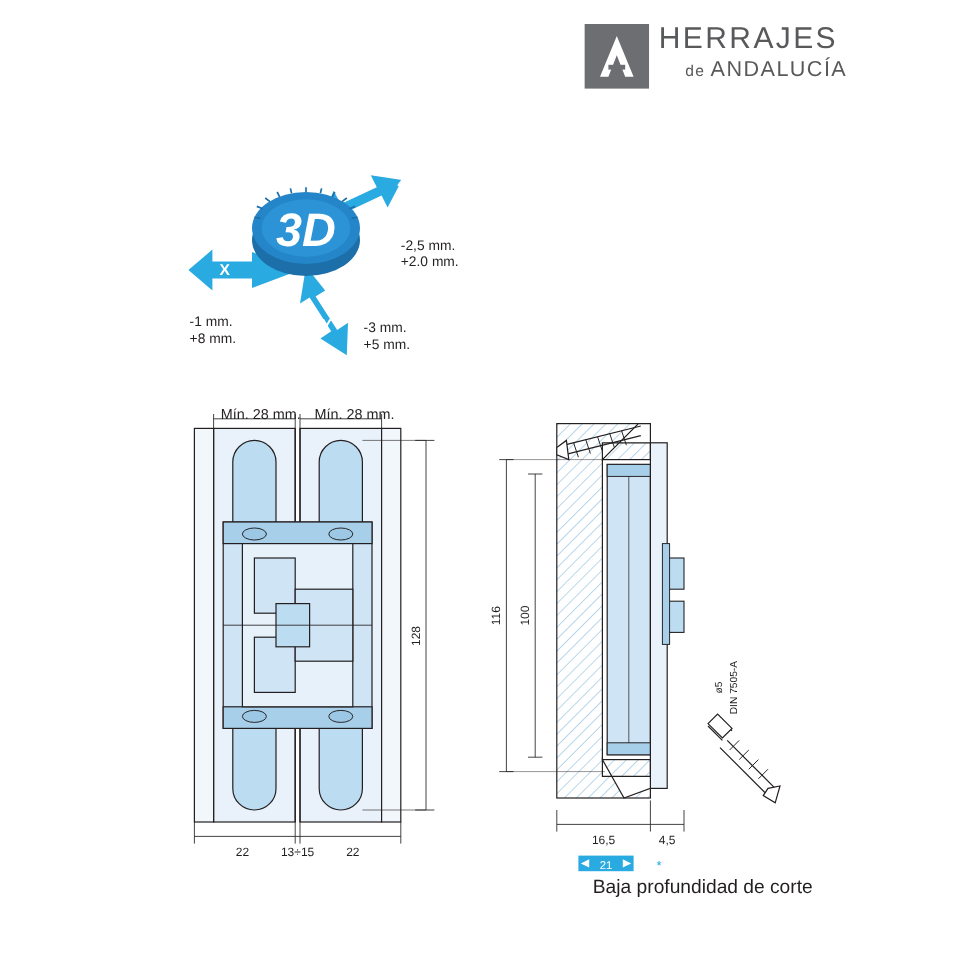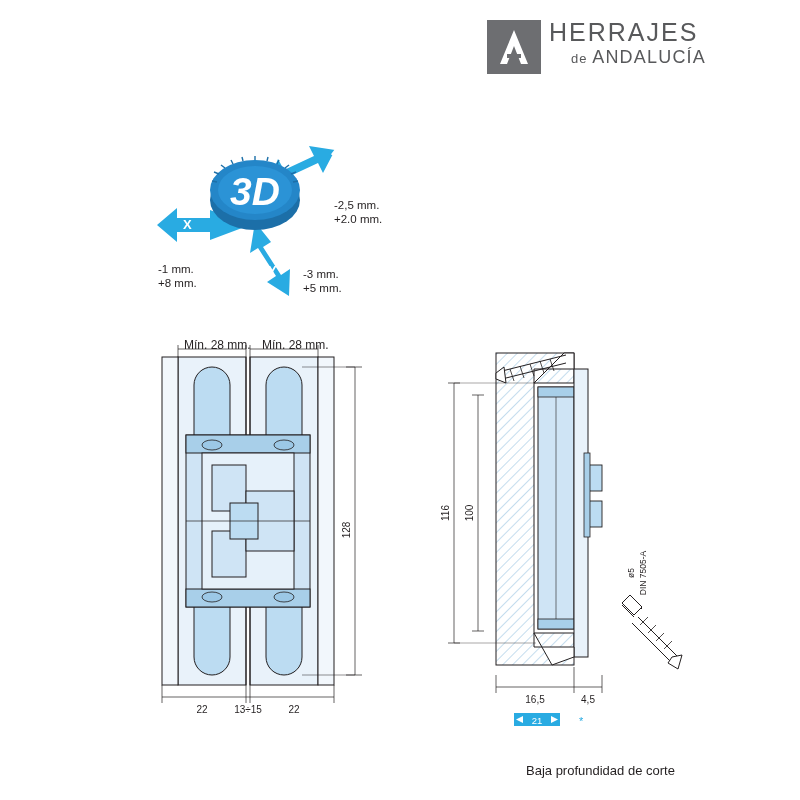--- a/index.html
+++ b/index.html
@@ -79,21 +79,21 @@
   
   #front-view {
     position: absolute;
     left: 150px;
     top: 335px;
     width: 240px;
     height: 390px;
   }
   #side-view {
     position: absolute;
-    left: 416px;
+    left: 384px;
     top: 335px;
     width: 380px;
     height: 420px;
     text-decoration: underline;
   }
   .note-text {
     position: absolute;
     font-size: 12px;
     color: #231f20;
     white-space: nowrap;
@@ -103,25 +103,24 @@
     fill: #231f20;
     font-family: "Liberation Sans", sans-serif;
   }
   .dimtxt-sm {
     font-size: 8.5px;
     fill: #231f20;
     font-family: "Liberation Sans", sans-serif;
   }
   .cap {
     position: absolute;
-    font-size: 13px;
+    font-size: 16px;
     color: #231f20;
     white-space: nowrap;
     text-align: center;
-    margin-top: 32px;
   }
 </style>
 </head>
 <body>
 
 <div id="logo">
   <svg class="logo-mark" viewBox="0 0 54 54">
     <rect x="0" y="0" width="54" height="54" fill="#6d6e71"></rect>
     <path d="M27 10 L41 44 L34 44 L27 26 L20 44 L13 44 Z" fill="#ffffff"></path>
     <rect x="20" y="34" width="14" height="4" fill="#6d6e71"></rect>

